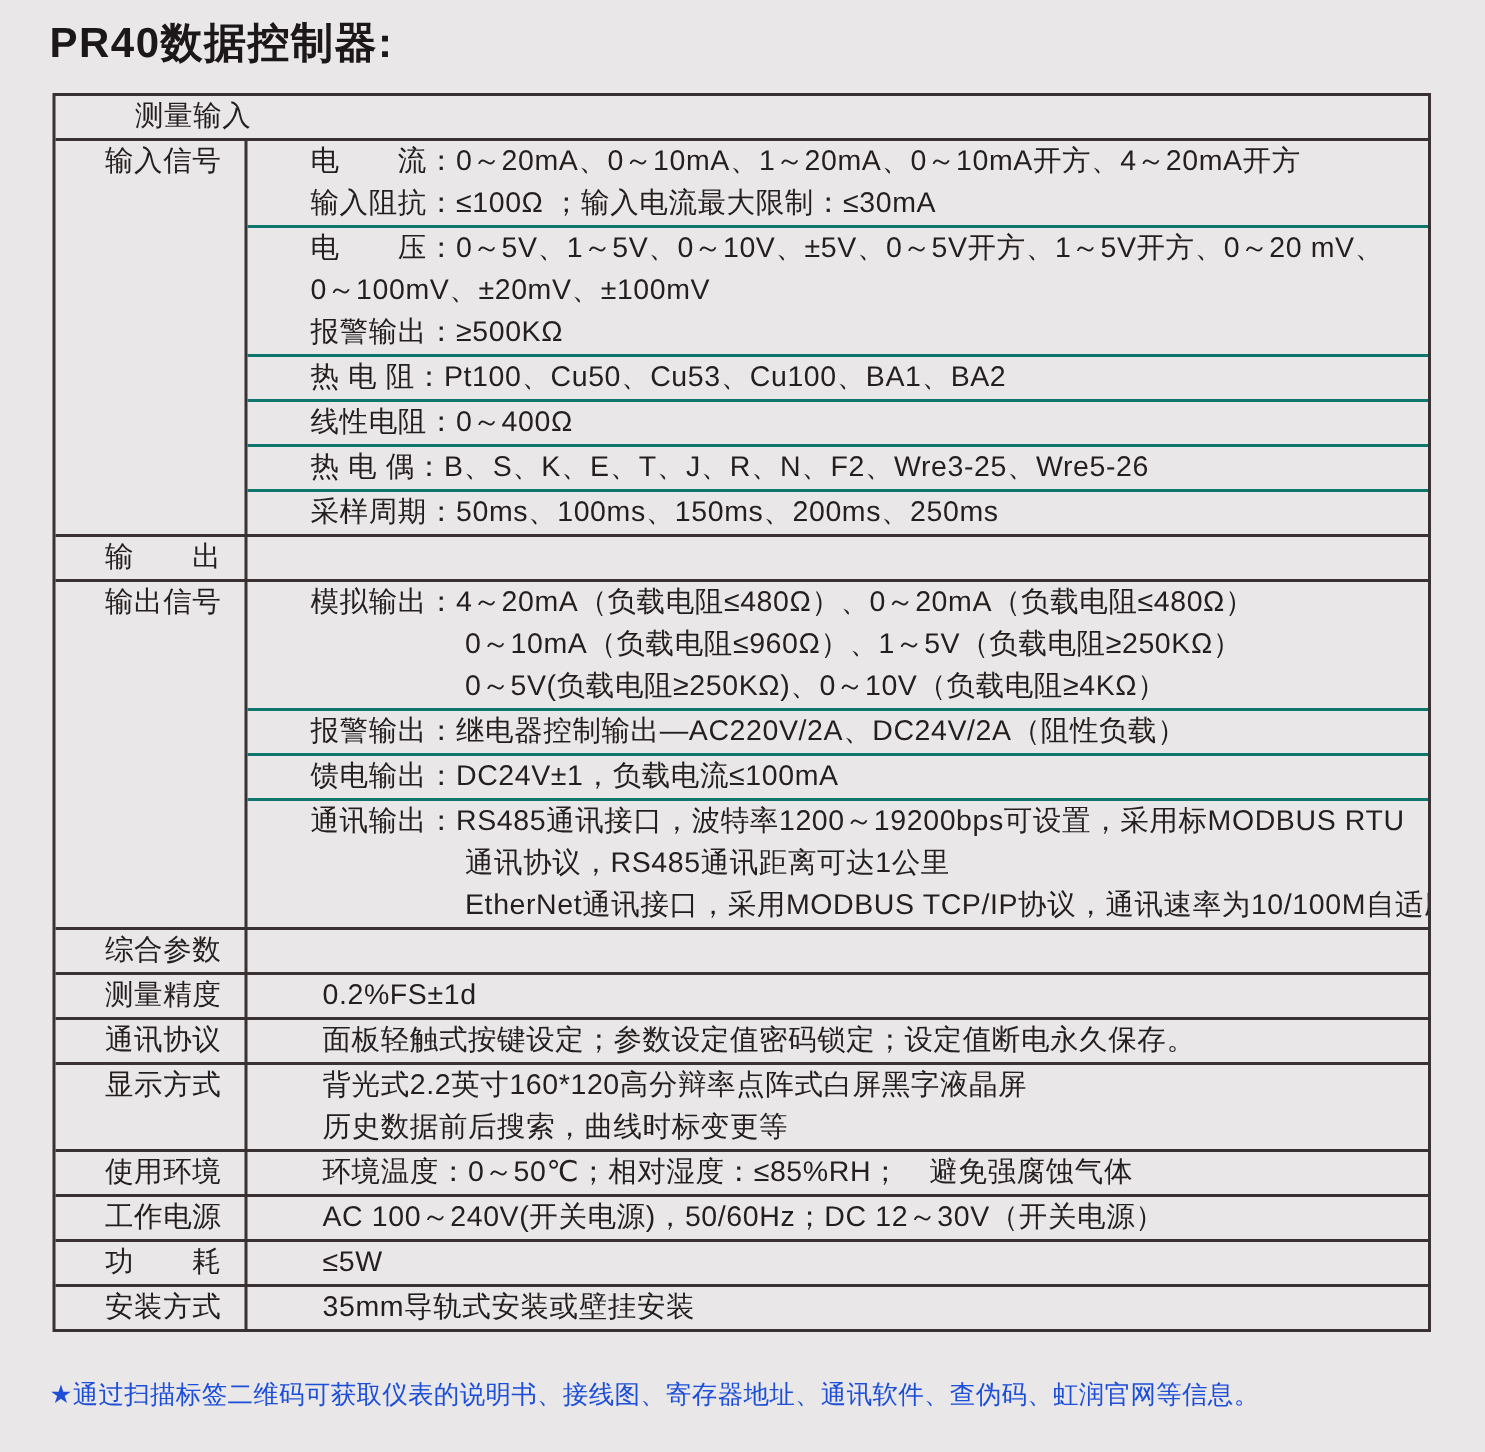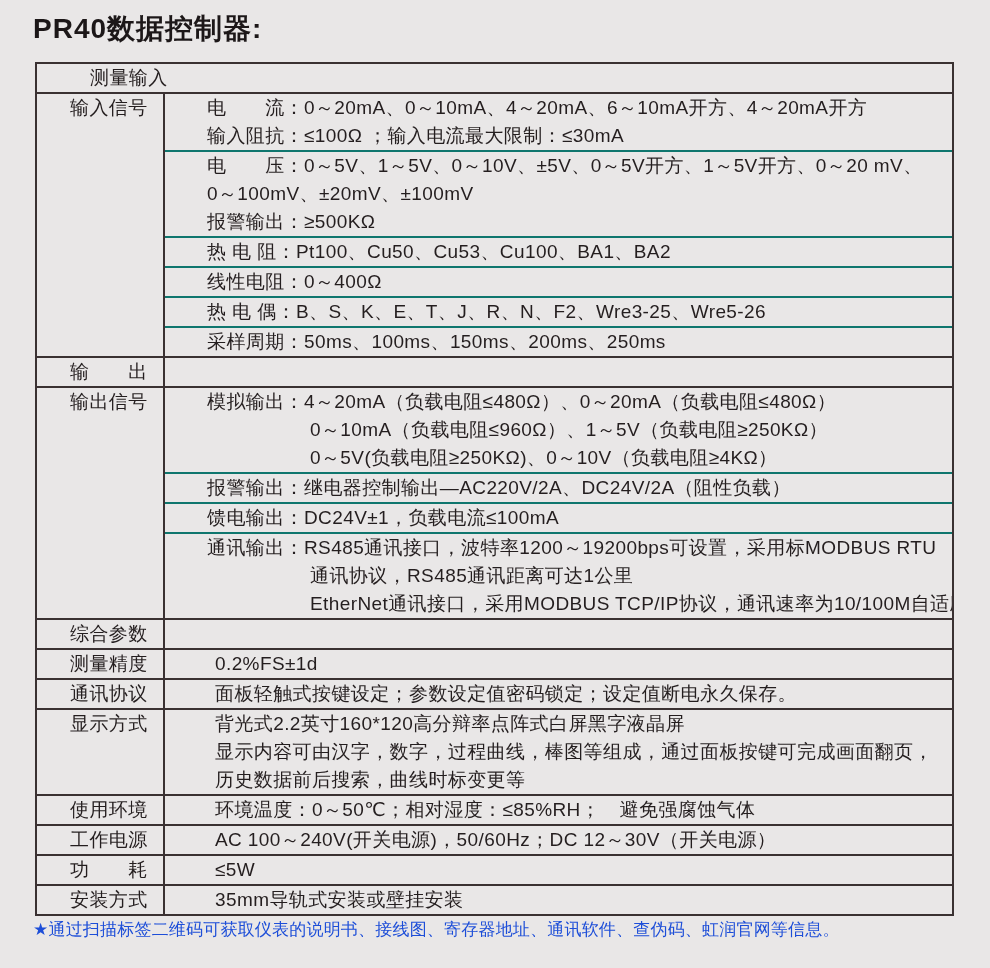--- a/index.html
+++ b/index.html
@@ -83,21 +83,21 @@
       <div class="cell-section">
         <div class="line">测量输入</div>
       </div>
     </div>
     <div class="spec-row">
       <div class="cell-label">
         <div class="line">输入信号</div>
       </div>
       <div class="row-right">
         <div class="sub-cell">
-          <div class="line">电　　流：0～20mA、0～10mA、4～20mA、6～10mA开方、4～20mA开方</div>
+          <div class="line">电　　流：0～20mA、0～10mA、1～20mA、0～10mA开方、4～20mA开方</div>
           <div class="line">输入阻抗：≤100Ω ；输入电流最大限制：≤30mA</div>
         </div>
         <div class="sub-cell">
           <div class="line">电　　压：0～5V、1～5V、0～10V、±5V、0～5V开方、1～5V开方、0～20 mV、</div>
           <div class="line">0～100mV、±20mV、±100mV</div>
           <div class="line">报警输出：≥500KΩ</div>
         </div>
         <div class="sub-cell">
           <div class="line">热 电 阻：Pt100、Cu50、Cu53、Cu100、BA1、BA2</div>
         </div>
@@ -162,21 +162,20 @@
       <div class="cell-value">
         <div class="line">面板轻触式按键设定；参数设定值密码锁定；设定值断电永久保存。</div>
       </div>
     </div>
     <div class="spec-row">
       <div class="cell-label">
         <div class="line">显示方式</div>
       </div>
       <div class="cell-value">
         <div class="line">背光式2.2英寸160*120高分辩率点阵式白屏黑字液晶屏</div>
-        <div class="line">显示内容可由汉字，数字，过程曲线，棒图等组成，通过面板按键可完成画面翻页，</div>
         <div class="line">历史数据前后搜索，曲线时标变更等</div>
       </div>
     </div>
     <div class="spec-row">
       <div class="cell-label">
         <div class="line">使用环境</div>
       </div>
       <div class="cell-value">
         <div class="line">环境温度：0～50℃；相对湿度：≤85%RH；　避免强腐蚀气体</div>
       </div>

